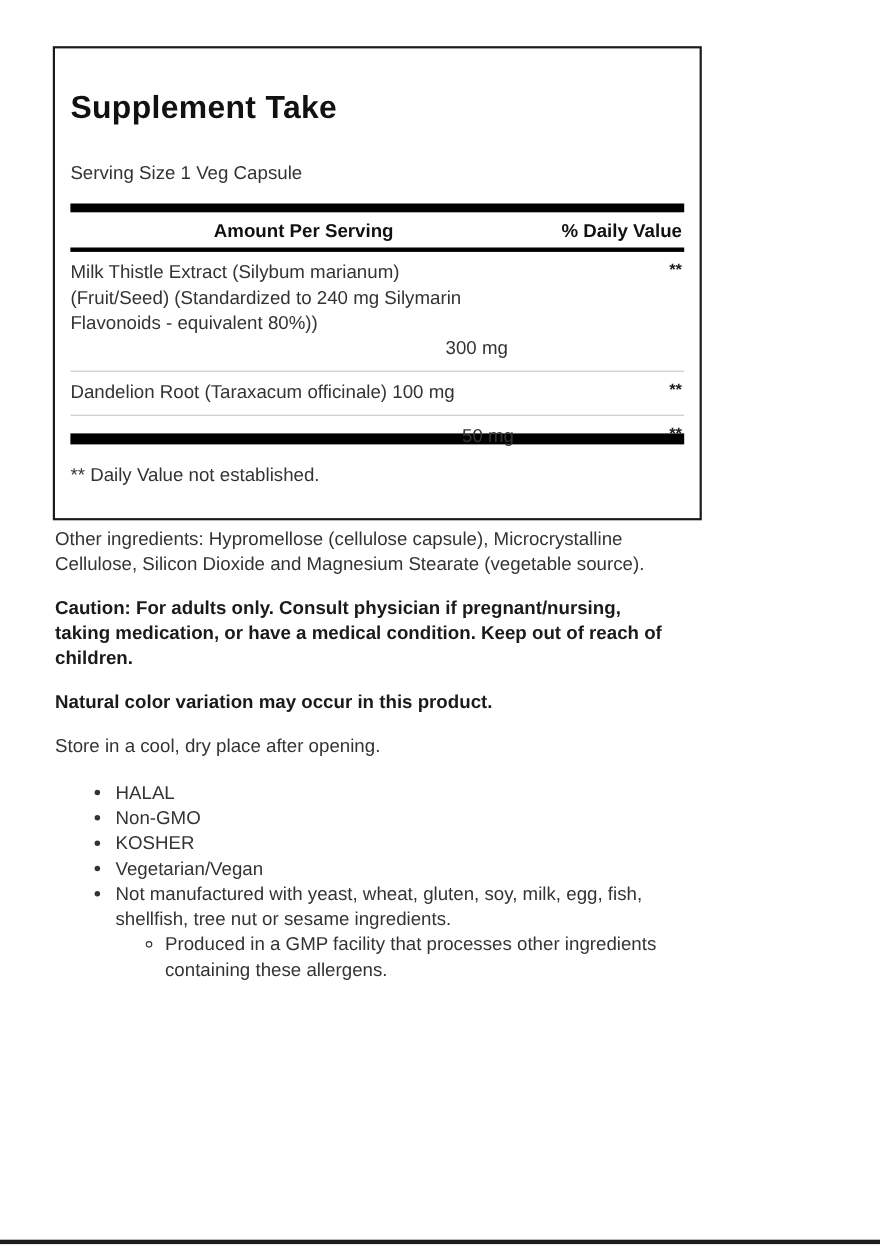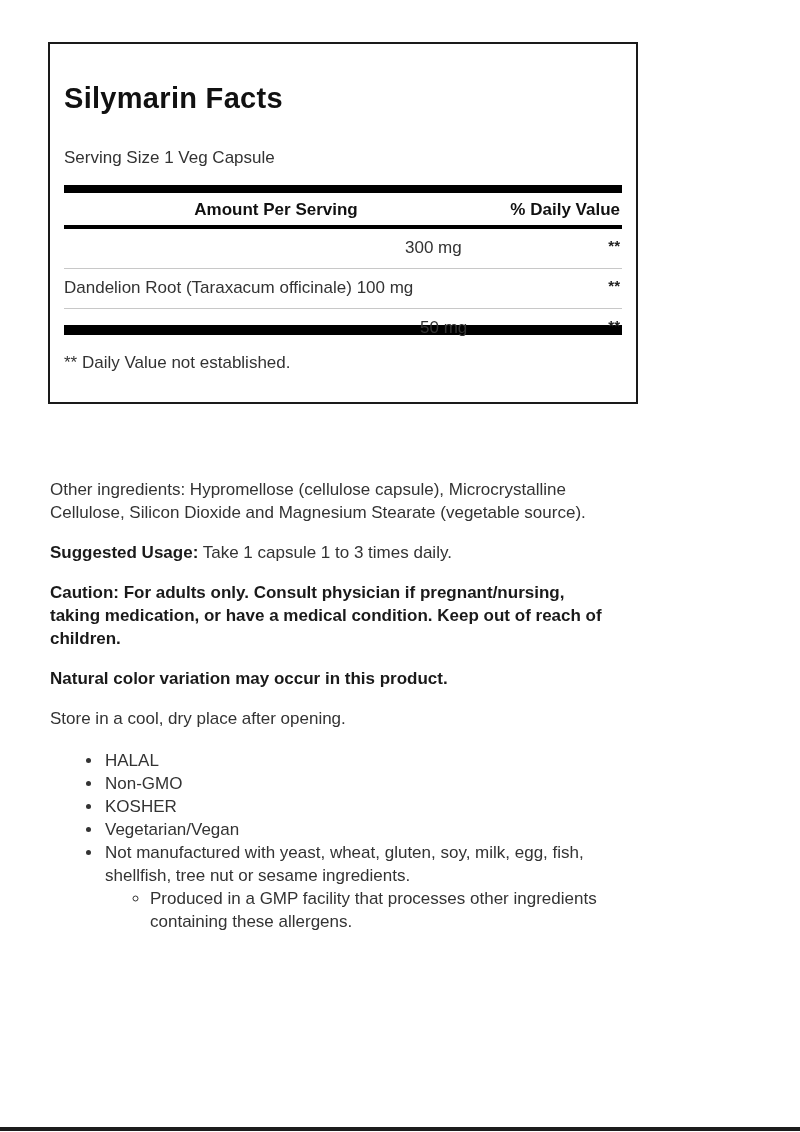--- a/index.html
+++ b/index.html
@@ -124,33 +124,34 @@
     height: 4px;
     background: #1c1c1c;
   }
 </style>
 </head>
 <body>
 
 <div class="page">
 
   <div class="sf-box">
-    <div class="sf-title">Silymarin Facts</div>
+    <div class="sf-title">Supplement Take</div>
     <div class="sf-serving">Serving Size 1 Veg Capsule</div>
 
     <div class="bar-thick"></div>
 
     <div class="sf-header">
       <div class="col-amount">Amount Per Serving</div>
       <div class="col-dv">% Daily Value</div>
     </div>
 
     <div class="bar-mid"></div>
 
     <div class="sf-row">
+      <div class="sf-name-block">Milk Thistle Extract (Silybum marianum) (Fruit/Seed) (Standardized to 240 mg Silymarin Flavonoids - equivalent 80%))</div>
       <div class="sf-amount-below">300 mg</div>
       <div class="sf-dv">**</div>
     </div>
 
     <div class="sf-row">
       <span class="sf-name">Dandelion Root (Taraxacum officinale)</span>
       <span class="sf-amount-inline">100 mg</span>
       <div class="sf-dv">**</div>
     </div>
 
@@ -160,21 +161,20 @@
     </div>
 
     <div class="bar-bottom"></div>
 
     <div class="sf-footnote">** Daily Value not established.</div>
   </div>
 
   <div class="details">
     <p>Other ingredients: Hypromellose (cellulose capsule), Microcrystalline Cellulose, Silicon Dioxide and Magnesium Stearate (vegetable source).</p>
 
-    <p><strong>Suggested Usage:</strong> <span>Take 1 capsule 1 to 3 times daily.</span></p>
 
     <p class="bold">Caution: For adults only. Consult physician if pregnant/nursing, taking medication, or have a medical condition. Keep out of reach of children.</p>
 
     <p class="bold">Natural color variation may occur in this product.</p>
 
     <p>Store in a cool, dry place after opening.</p>
 
 
     <ul class="attr-list">
       <li>HALAL</li>

